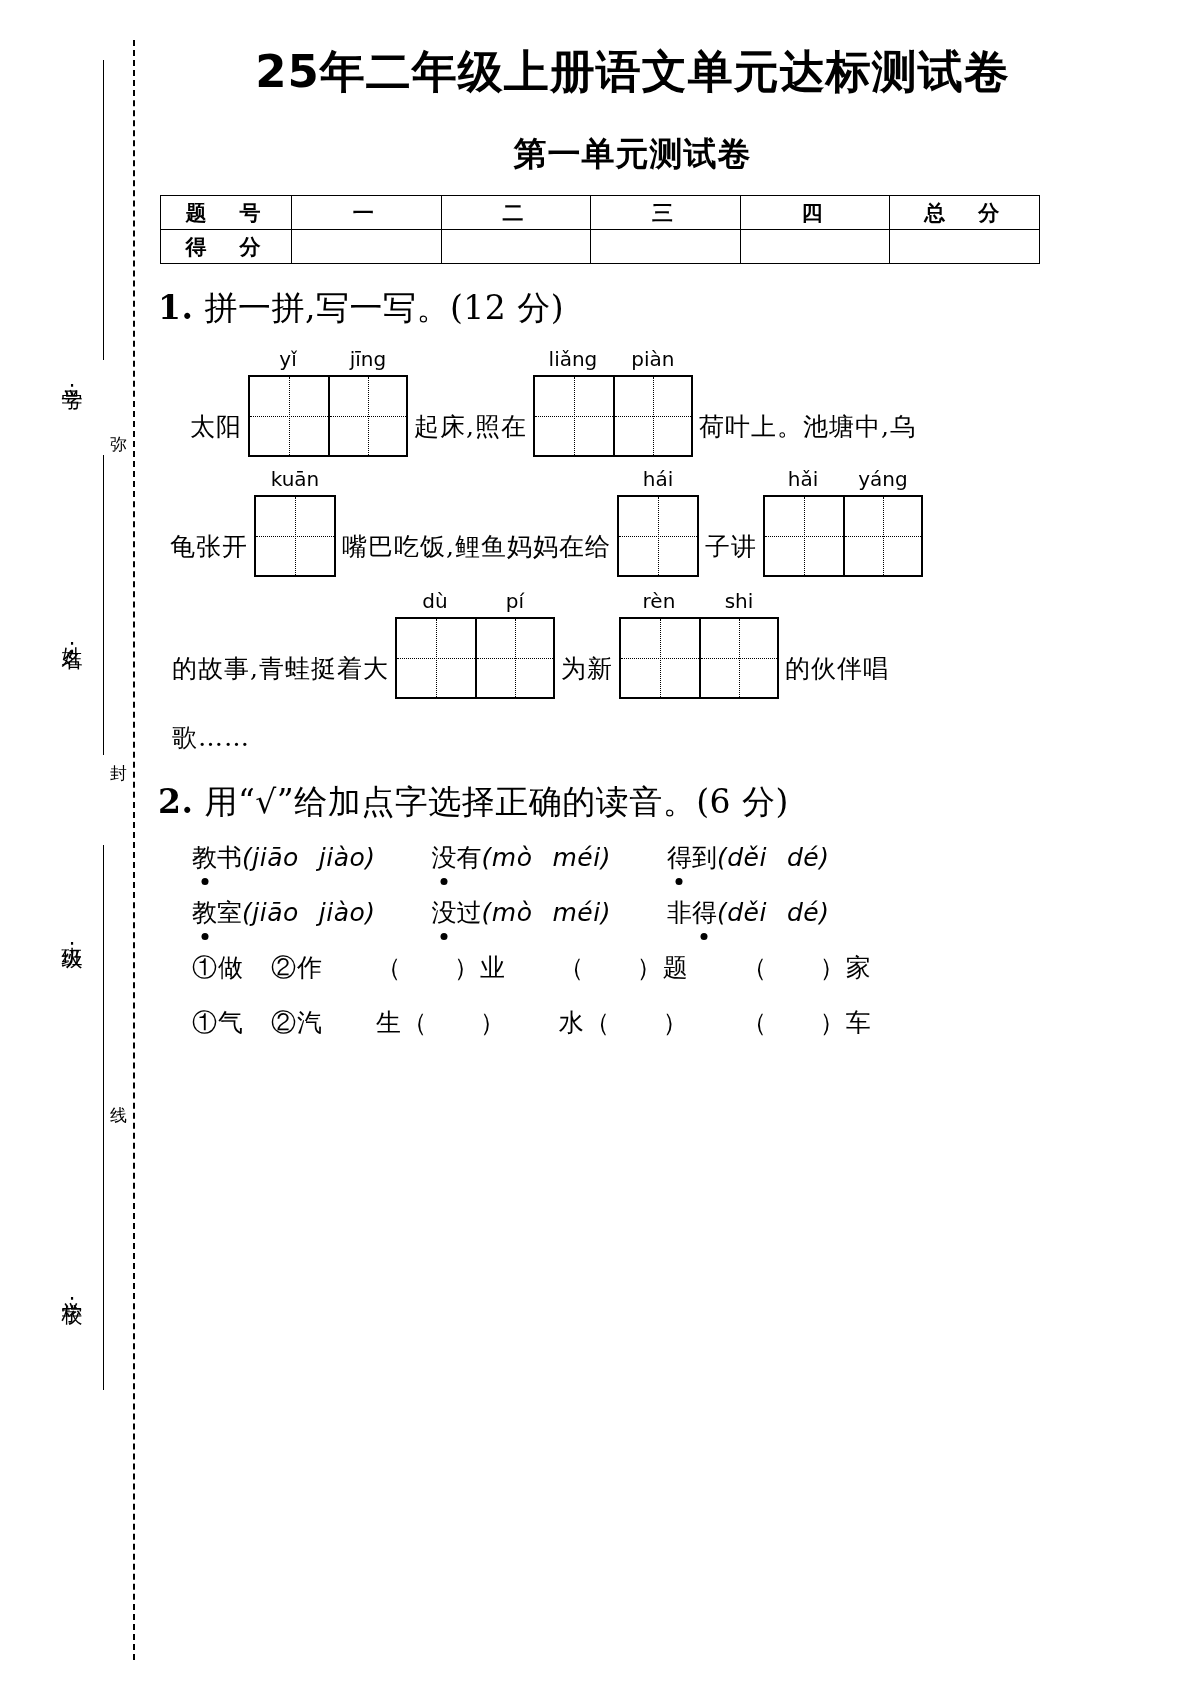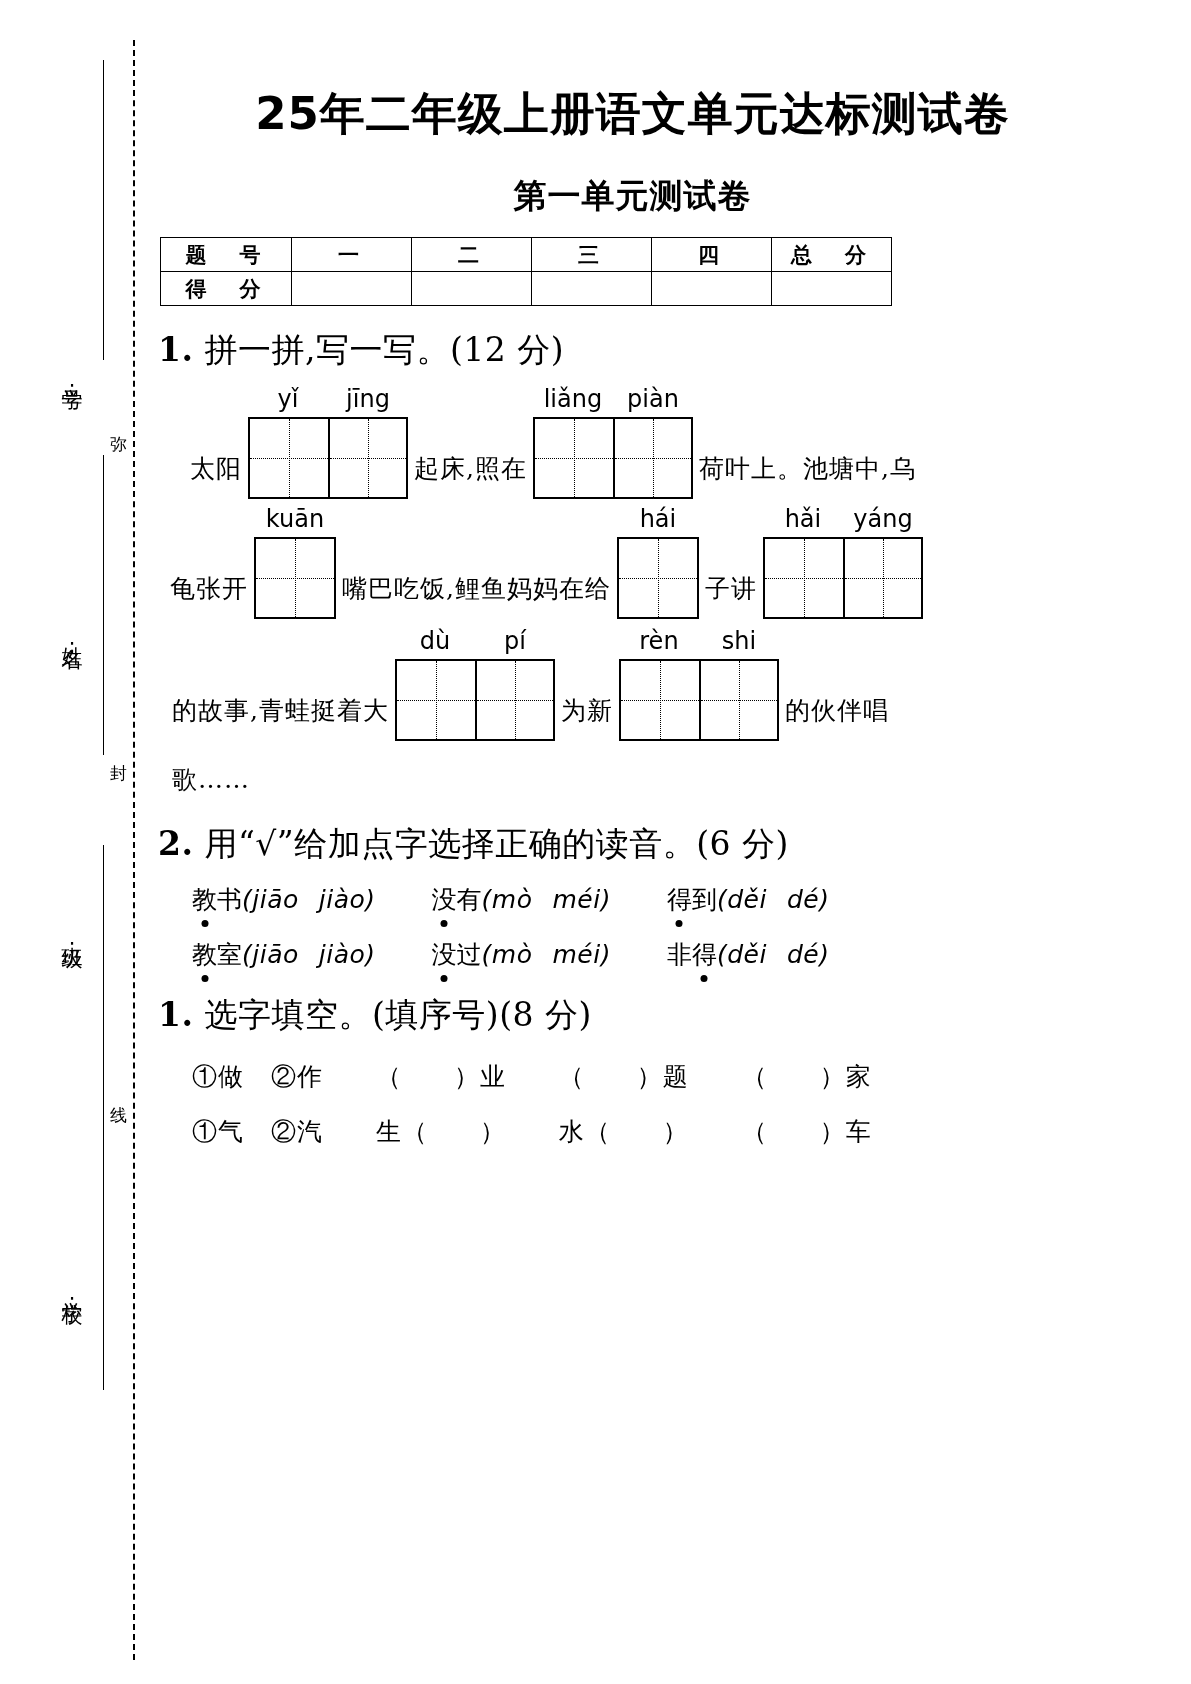--- a/index.html
+++ b/index.html
@@ -63,21 +63,21 @@
     top: 0;
     width: 1005px;
     height: 1684px;
   }
 
   .title-main {
     text-align: center;
     font-size: 45px;
     font-weight: bold;
     letter-spacing: 1px;
-    margin-top: 84px;
+    margin-top: 42px;
     font-family: "DejaVu Sans", "Liberation Sans", sans-serif;
     padding-right: 40px;
   }
   .title-sub {
     text-align: center;
     font-size: 33px;
     font-weight: bold;
     margin-top: 30px;
     letter-spacing: 1px;
     padding-right: 40px;
@@ -89,21 +89,21 @@
     margin-top: 36px;
     padding-right: 30px;
     letter-spacing: 0.5px;
   }
   .meta-line span { margin-left: 22px; }
 
   
   table.score {
     border-collapse: collapse;
     margin: 18px 0 0 10px;
-    width: 732px;
+    width: 880px;
     table-layout: fixed;
   }
   table.score td {
     border: 1.6px solid #000;
     height: 33px;
     text-align: center;
     font-size: 21px;
     font-weight: bold;
     letter-spacing: 6px;
     padding: 0;
@@ -146,21 +146,21 @@
     position: relative;
     margin: 0 6px;
   }
   .tz-py {
     position: absolute;
     bottom: 100%;
     left: 0;
     width: 100%;
     display: flex;
     font-family: "DejaVu Sans", "Liberation Sans", sans-serif;
-    font-size: 24px;
+    font-size: 20px;
     margin-bottom: 4px;
   }
   .tz-py span {
     flex: 1 1 0;
     text-align: center;
     white-space: nowrap;
   }
   .tz-boxes {
     display: flex;
     border: 2px solid #000;
@@ -415,24 +415,20 @@
         <span class="pron-py">(<span>mò</span><span class="sep"></span><span>méi</span>)</span>
     </span>
     <span class="pron-item">
       <span>非</span>
         <span class="dotchar">得</span>
         <span class="pron-py">(<span>děi</span><span class="sep"></span><span>dé</span>)</span>
     </span>
   </div>
 
 
-  <div class="q-head">
-    <span class="q-num">1.</span>
-    <span>选字填空。(填序号)(8 分)</span>
-  </div>
 
   <div class="fill-row">
     <span class="opts">
       <span class="opt">①做</span>
       <span class="opt">②作</span>
     </span>
     <span class="slot">（　　）业</span>
     <span class="slot">（　　）题</span>
     <span class="slot">（　　）家</span>
   </div>

